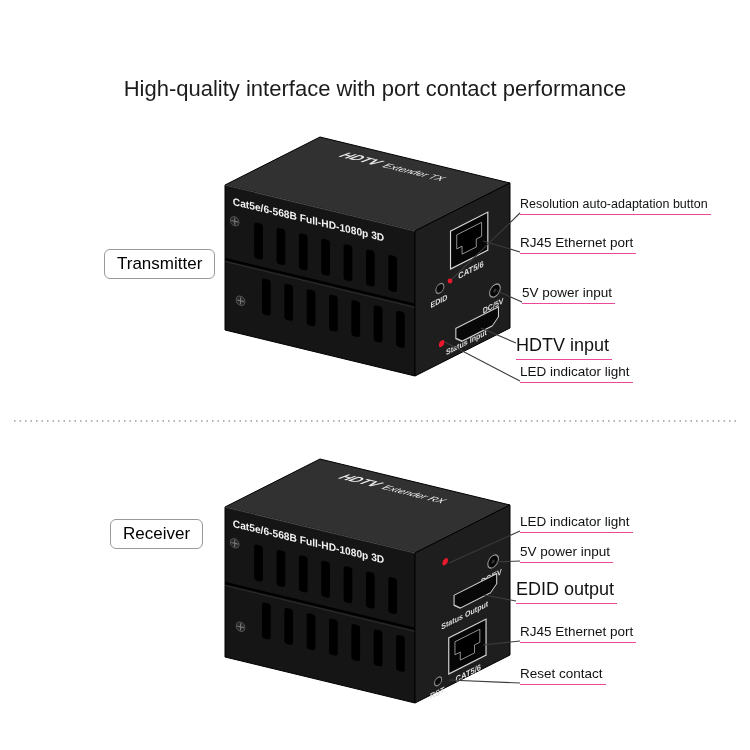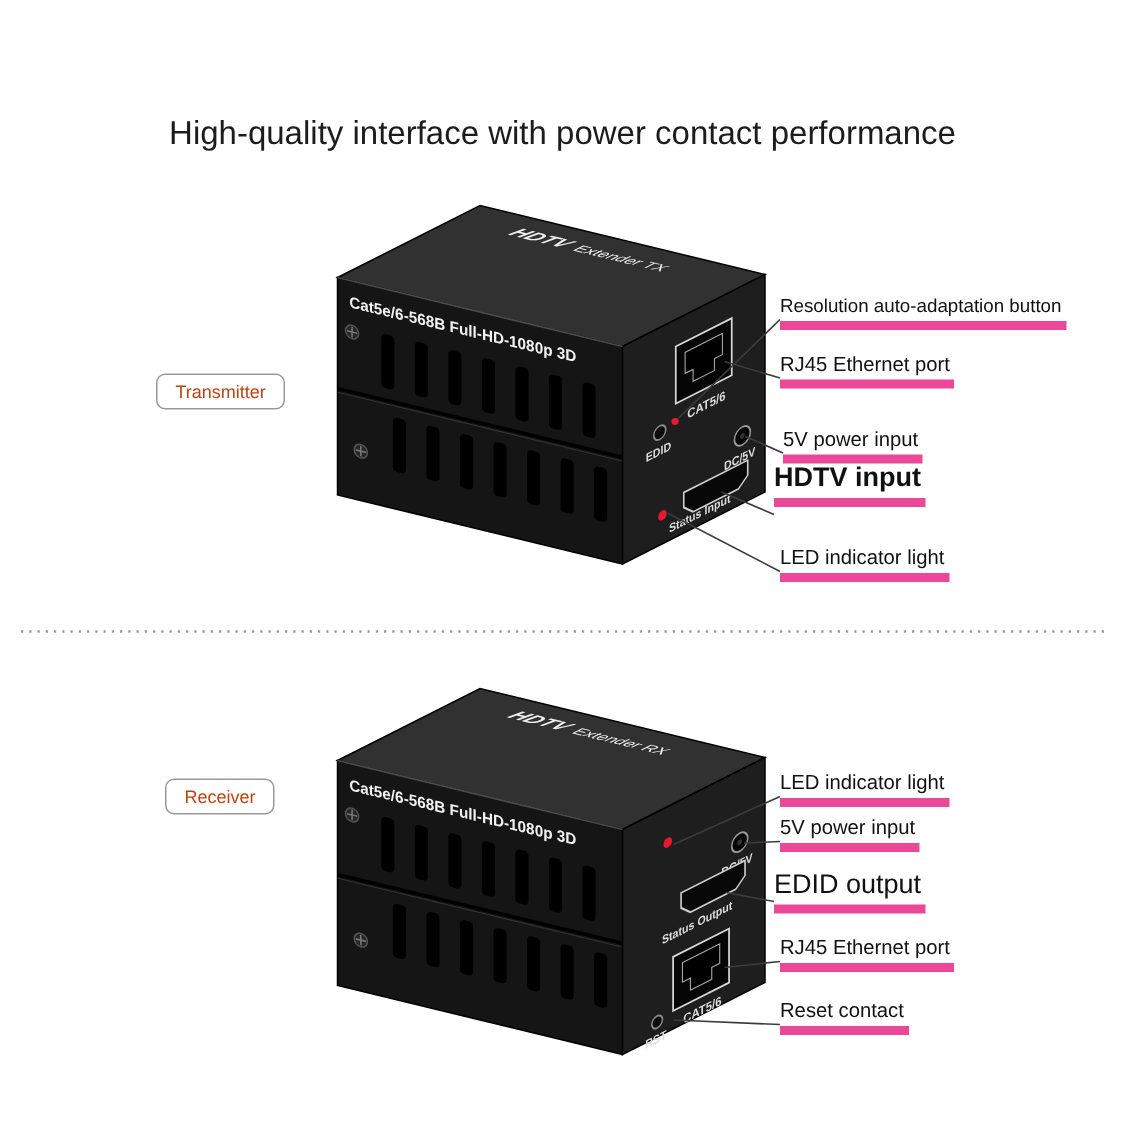--- a/index.html
+++ b/index.html
@@ -5,32 +5,32 @@
   html,body{margin:0;padding:0;background:#ffffff;}
   .page{position:relative;width:750px;height:750px;background:#ffffff;
         font-family:"Liberation Sans",sans-serif;overflow:hidden;}
   .title{position:absolute;top:22px;left:0;width:100%;text-align:center;
          font-size:38px;font-weight:bold;color:#127ab5;letter-spacing:.5px;}
   .subtitle{position:absolute;top:76px;left:0;width:100%;text-align:center;
             font-size:22px;color:#1c1c1c;}
   .fig-svg{position:absolute;left:0;top:0;}
   .fig-svg text{font-family:"Liberation Sans",sans-serif;}
   .tag{position:absolute;border:1px solid #999;border-radius:6px;background:#fff;
-       padding:4px 12px;font-size:12px;color:#c2410c;}
+       padding:4px 12px;font-size:17px;color:#000000;}
   .callout{position:absolute;color:#111;white-space:nowrap;font-size:13.5px;
-           border-bottom:6px solid #ec4899;padding:0 3px 3px 0;}
+           border-bottom:1px solid #ec4899;padding:0 3px 3px 0;}
   .callout.small{font-size:12.5px;}
   .callout.large{font-size:18px;}
 </style>
 </head>
 <body>
 
 <div class="page">
 
-  <div class="subtitle">High-quality interface with power contact performance</div>
+  <div class="subtitle">High-quality interface with port contact performance</div>
 
   <svg class="fig-svg" width="750" height="750" viewBox="0 0 750 750">
 
     <g>
       <polygon points="225,185 320,137 510,183 415,231" fill="#313131" stroke="#000" stroke-width="1"></polygon>
       <polygon points="225,185 415,231 415,376 225,330" fill="#151515" stroke="#000" stroke-width="1"></polygon>
       <polygon points="415,231 510,183 510,328 415,376" fill="#1e1e1e" stroke="#000" stroke-width="1"></polygon>
       <line x1="225" y1="185" x2="415" y2="231" stroke="#4a4a4a" stroke-width="1.2"></line>
 
       <g transform="matrix(0.972,0.235,-0.893,0.451,225,185)">
@@ -156,21 +156,21 @@
       <line x1="520" y1="683" x2="449" y2="680"></line>
     </g>
   </svg>
 
   <div class="tag" style="left:104px;top:249px;">Transmitter</div>
   <div class="tag" style="left:110px;top:519px;">Receiver</div>
 
   <div class="callout small" style="left:520px;top:197px;">Resolution auto-adaptation button</div>
   <div class="callout" style="left:520px;top:235px;">RJ45 Ethernet port</div>
   <div class="callout" style="left:522px;top:285px;">5V power input</div>
-  <div class="callout large" style="left:516px;top:308px;font-weight:bold;">HDTV input</div>
+  <div class="callout large" style="left:516px;top:335px;">HDTV input</div>
   <div class="callout" style="left:520px;top:364px;">LED indicator light</div>
 
   <div class="callout" style="left:520px;top:514px;">LED indicator light</div>
   <div class="callout" style="left:520px;top:544px;">5V power input</div>
   <div class="callout large" style="left:516px;top:579px;">EDID output</div>
   <div class="callout" style="left:520px;top:624px;">RJ45 Ethernet port</div>
   <div class="callout" style="left:520px;top:666px;">Reset contact</div>
 
 </div>
 

